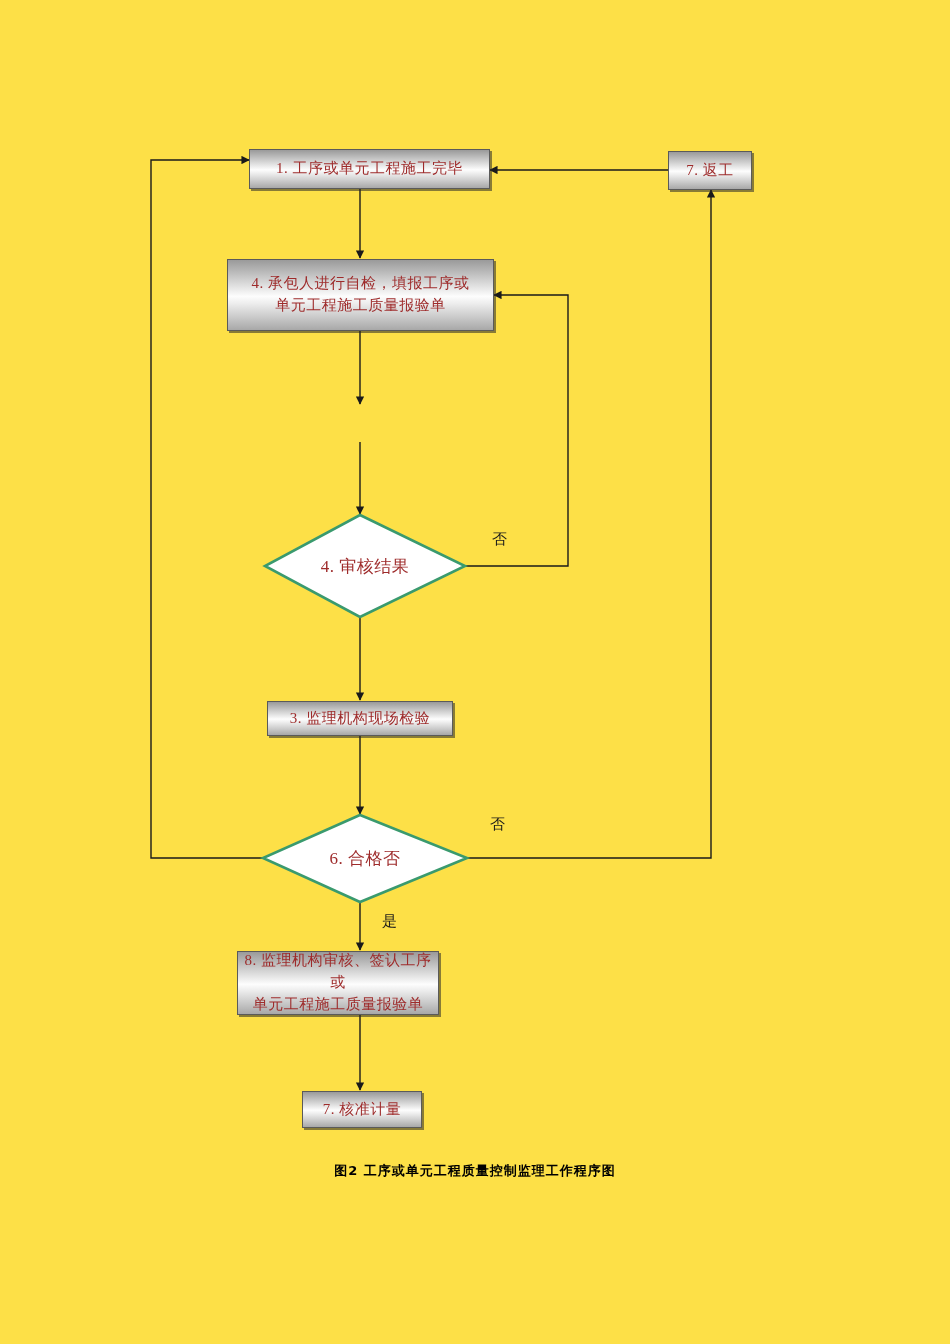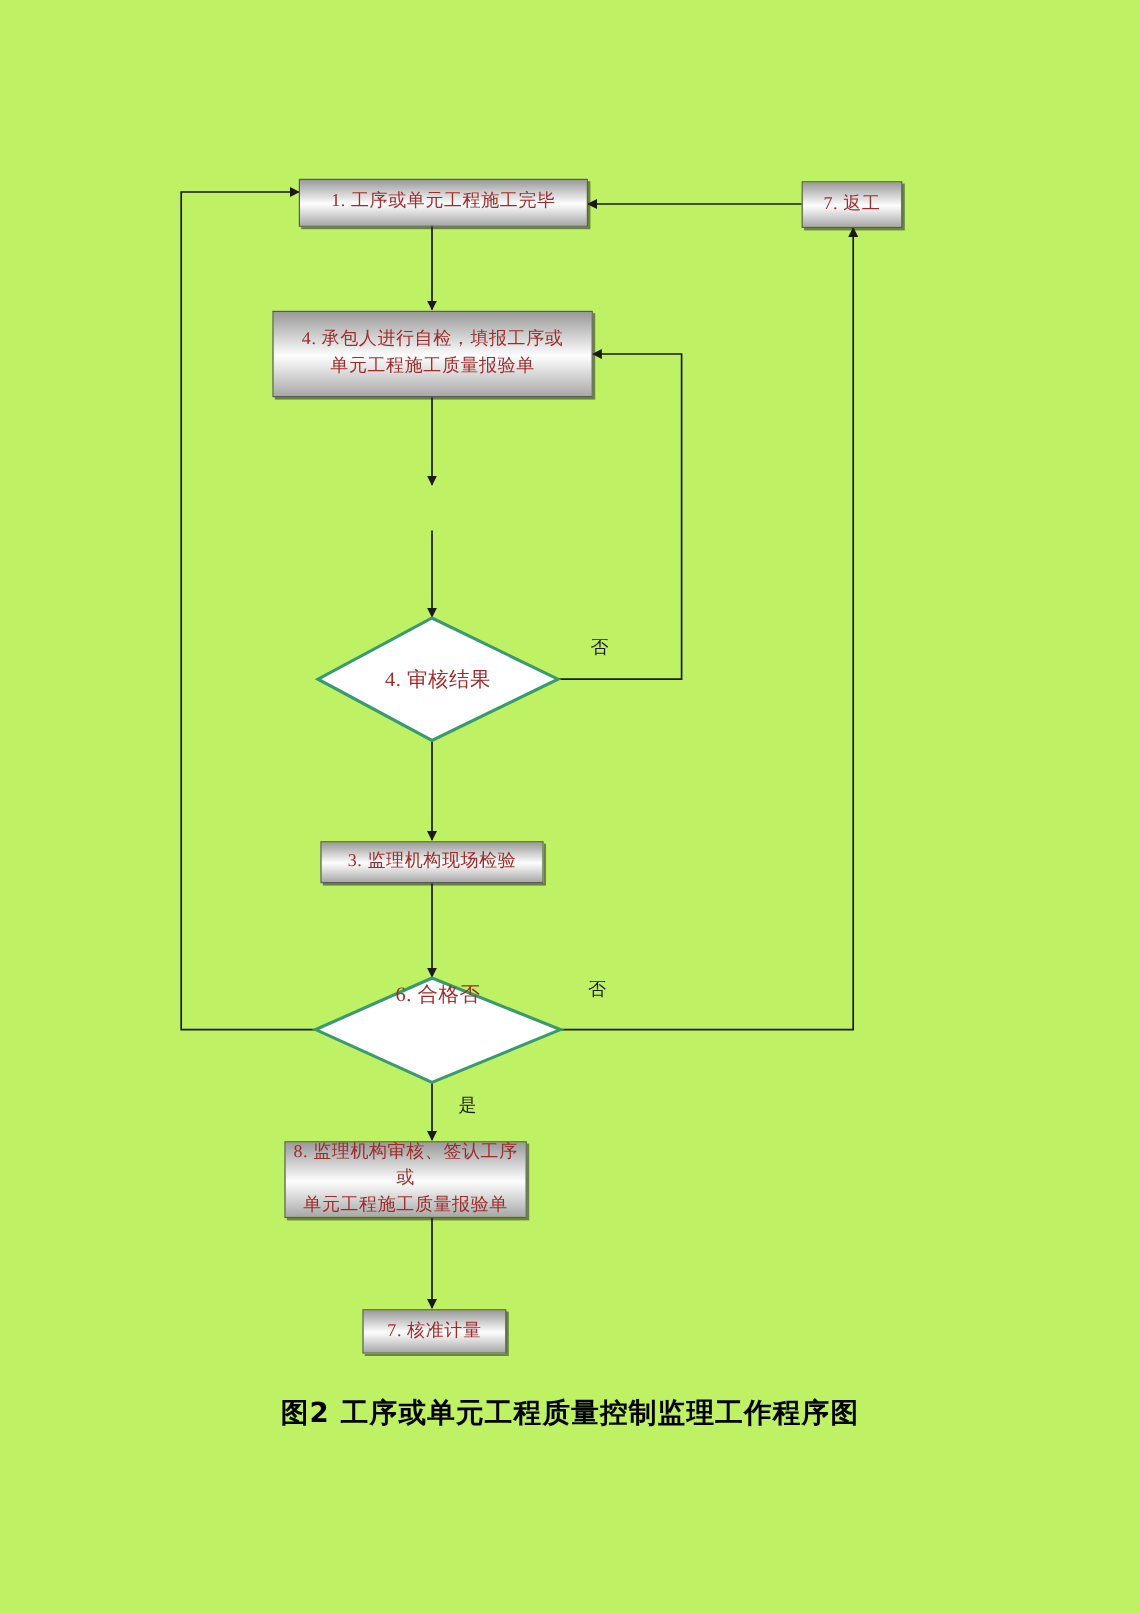--- a/index.html
+++ b/index.html
@@ -8,21 +8,21 @@
     padding: 0;
     background: #ffffff;
   }
   body {
     font-family: "Liberation Serif", "DejaVu Serif", serif;
   }
   #page {
     position: relative;
     width: 950px;
     height: 1344px;
-    background: #bef264;
+    background: #fde047;
     overflow: hidden;
   }
   #svg-layer {
     position: absolute;
     left: 0;
     top: 0;
     width: 950px;
     height: 1344px;
     pointer-events: none;
   }
@@ -82,21 +82,21 @@
     z-index: 4;
   }
 
   
   .caption {
     position: absolute;
     left: 0;
     width: 950px;
     text-align: center;
     font-family: "DejaVu Sans", "Liberation Sans", sans-serif;
-    font-size: 23px;
+    font-size: 13px;
     font-weight: bold;
     color: #000000;
     letter-spacing: 1px;
     z-index: 4;
   }
 </style>
 </head>
 <body>
 
 <div id="page">
@@ -143,21 +143,21 @@
   <div class="proc" style="left:227px; top:259px; width:267px; height:72px;">4. 承包人进行自检，填报工序或
 单元工程施工质量报验单</div>
 
 
   <div class="decision" style="left:265px; top:515px; width:200px; height:103px;">
     <div class="dia-label">4. 审核结果</div>
   </div>
 
   <div class="proc" style="left:267px; top:701px; width:186px; height:35px;">3. 监理机构现场检验</div>
 
-  <div class="decision" style="left:263px; top:785px; width:204px; height:87px;">
+  <div class="decision" style="left:263px; top:815px; width:204px; height:87px;">
     <div class="dia-label">6. 合格否</div>
   </div>
 
   <div class="proc" style="left:668px; top:151px; width:84px; height:39px;">7. 返工</div>
 
   <div class="proc" style="left:237px; top:951px; width:202px; height:64px;">8. 监理机构审核、签认工序或
 单元工程施工质量报验单</div>
 
   <div class="proc" style="left:302px; top:1091px; width:120px; height:37px;">7. 核准计量</div>
 

